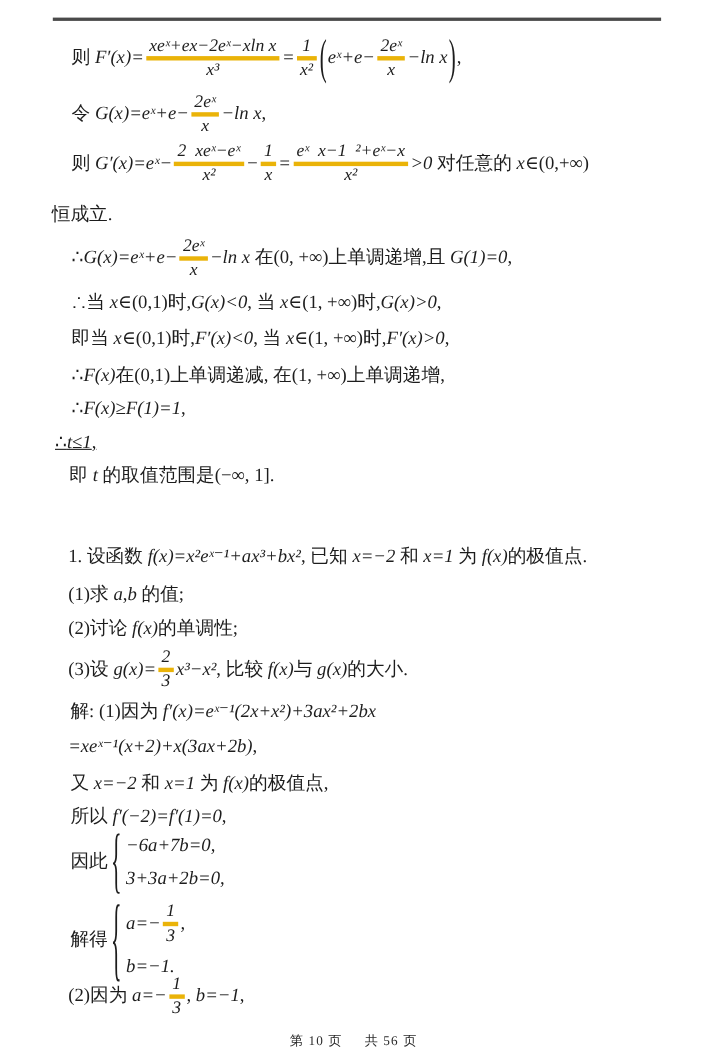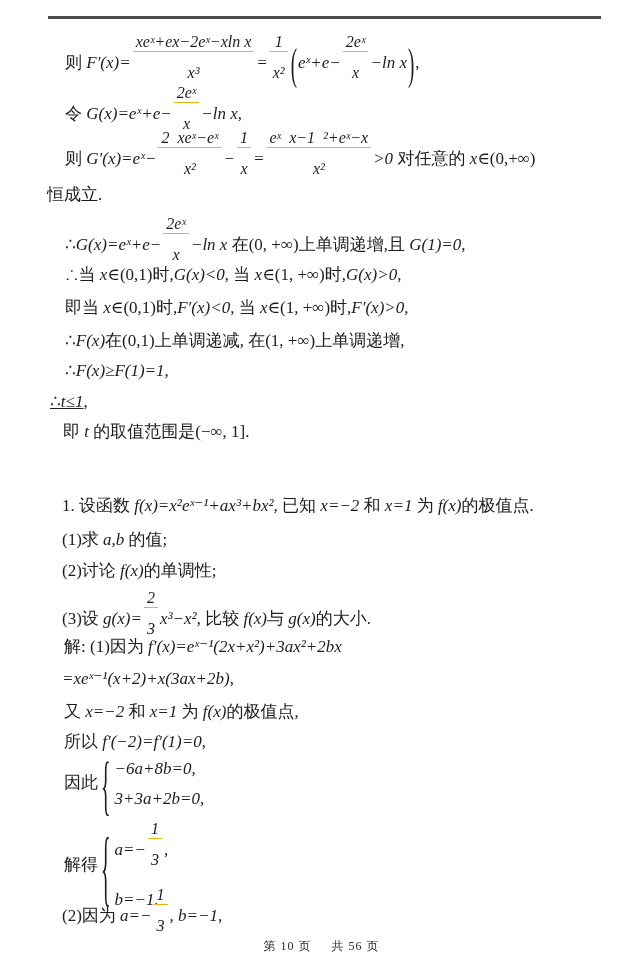--- a/index.html
+++ b/index.html
@@ -29,21 +29,21 @@
     white-space:nowrap;
     line-height:1.35;
   }
   .c{font-style:normal;}
   .m{font-style:italic;}
   .fr{
     display:inline-block;vertical-align:middle;
     text-align:center;margin:0 2px;font-size:16px;line-height:1.15;
   }
   .fr .n{display:block;padding:0 3px;font-style:italic;}
-  .fr .d{display:block;padding:12px 3px;border-top:1px solid #eab308;font-style:italic;}
+  .fr .d{display:block;padding:0 3px;border-top:4px solid #eab308;font-style:italic;}
   .bp{
     display:inline-block;vertical-align:middle;
     transform:scaleY(2.35);transform-origin:center;
     font-size:19px;font-weight:300;padding:0 1px;line-height:1;
   }
   .cases{
     display:inline-flex;align-items:center;vertical-align:middle;margin-left:3px;
   }
   .cases .brace{
     display:inline-block;transform-origin:center;line-height:1;
@@ -73,21 +73,21 @@
       <div class="line" style="left: 62px; top: 529px;"><span class="c">(1)求 </span><span class="m">a</span><span class="c">,</span><span class="m">b</span><span class="c"> 的值;</span></div>
       <div class="line" style="left: 62px; top: 560px;"><span class="c">(2)讨论 </span><span class="m">f(x)</span><span class="c">的单调性;</span></div>
       <div class="line" style="left: 62px; top: 589px;"><span class="c">(3)设 </span><span class="m">g(x)=</span><span class="fr"><span class="n">2</span><span class="d">3</span></span><span class="m">x³−x²</span><span class="c">, 比较 </span><span class="m">f(x)</span><span class="c">与 </span><span class="m">g(x)</span><span class="c">的大小.</span></div>
       <div class="line" style="left: 64px; top: 636px; text-align: center;"><span class="c">解: (1)因为 </span><span class="m">f′(x)=eˣ⁻¹(2x+x²)+3ax²+2bx</span></div>
       <div class="line" style="left: 62px; top: 668px;"><span class="m">=xeˣ⁻¹(x+2)+x(3ax+2b)</span><span class="c">,</span></div>
       <div class="line" style="left: 64px; top: 701px;"><span class="c">又 </span><span class="m">x=−2</span><span class="c"> 和 </span><span class="m">x=1</span><span class="c"> 为 </span><span class="m">f(x)</span><span class="c">的极值点,</span></div>
       <div class="line" style="left: 64px; top: 731px;"><span class="c">所以 </span><span class="m">f′(−2)=f′(1)=0</span><span class="c">,</span></div>
       <div class="line" style="left: 64px; top: 758px;"><span class="c">因此</span><span class="cases">
           <span class="brace" style="transform: scaleY(3.3125);">{</span>
           <span class="rows">
-            <span class="row"><span class="m">−6a+8b=0,</span></span>
+            <span class="row"><span class="m">−6a+7b=0,</span></span>
             <span class="row"><span class="m">3+3a+2b=0,</span></span>
           </span>
         </span></div>
       <div class="line" style="left: 64px; top: 820px;"><span class="c">解得</span><span class="cases">
           <span class="brace" style="transform: scaleY(4.25);">{</span>
           <span class="rows">
             <span class="row"><span class="m">a=−</span><span class="fr"><span class="n">1</span><span class="d">3</span></span><span class="m">,</span></span>
             <span class="row"><span class="m">b=−1.</span></span>
           </span>
         </span></div>

